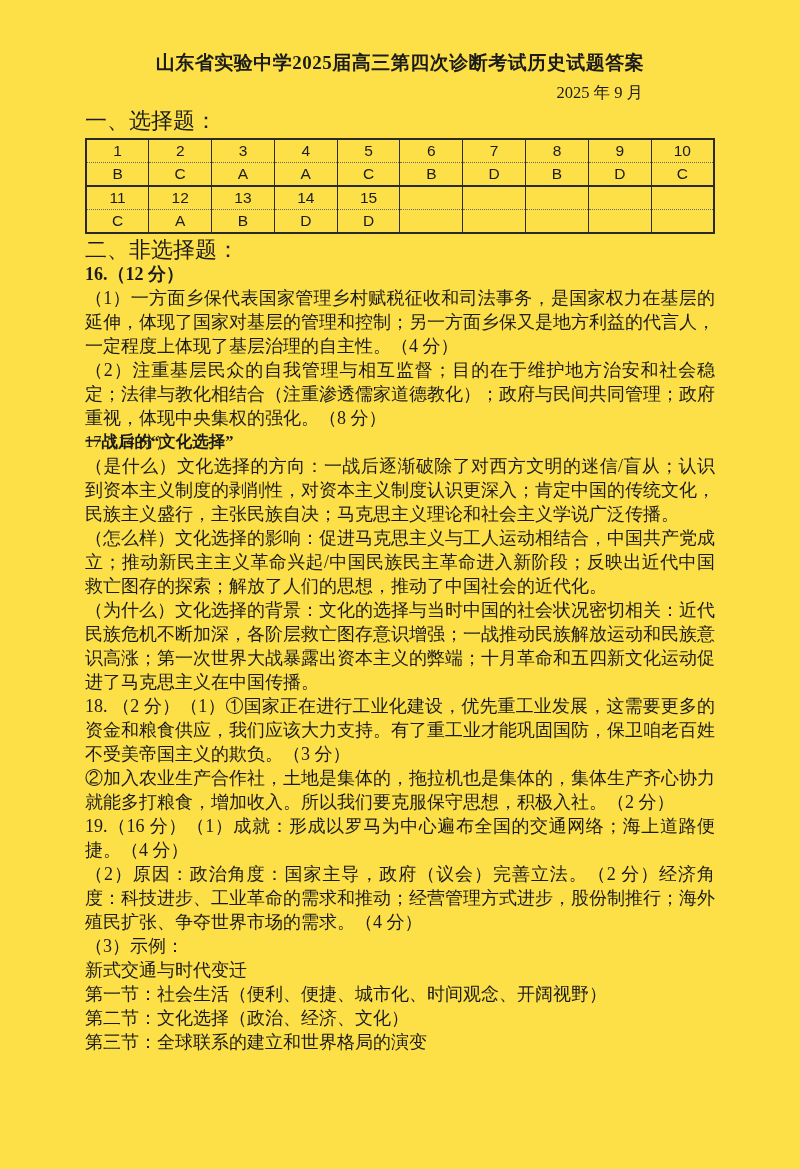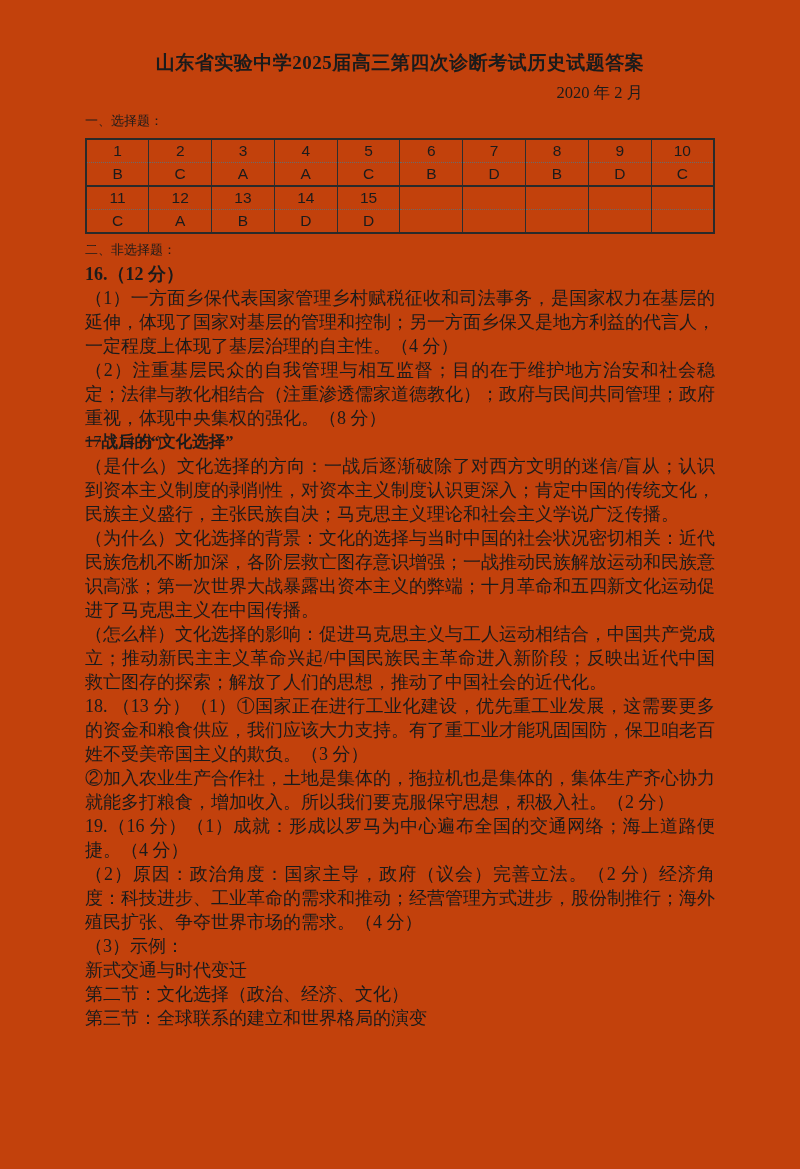--- a/index.html
+++ b/index.html
@@ -7,39 +7,39 @@
   body {
     width: 800px;
     height: 1169px;
     font-family: "Liberation Serif", serif;
     color: #1b1b1b;
     overflow: hidden;
   }
   .page {
     width: 800px;
     height: 1169px;
-    background: #c2410c;
+    background: #fde047;
     padding: 50px 85px 0 85px;
   }
   .doc-title {
     text-align: center;
     font-size: 19px;
     font-weight: bold;
     line-height: 26px;
     letter-spacing: 0.5px;
   }
   .doc-date {
     text-align: right;
     padding-right: 72px;
     font-size: 16.5px;
     line-height: 26px;
     margin-top: 4px;
   }
   .sec-heading {
-    font-size: 13px;
+    font-size: 22px;
     line-height: 24px;
     margin-top: 3px;
   }
   table.answer-grid {
     width: 100%;
     table-layout: fixed;
     border-collapse: collapse;
     margin-top: 5px;
     font-family: "Liberation Sans", sans-serif;
   }
@@ -72,21 +72,21 @@
   .q17-num { position: absolute; left: 0; top: 0; font-weight: normal; }
   .q17-title { text-align: left; font-weight: bold; }
 </style>
 </head>
 <body>
 
 <div class="page">
 
   <div class="doc-title">山东省实验中学2025届高三第四次诊断考试历史试题答案</div>
 
-  <div class="doc-date">2020 年 2 月</div>
+  <div class="doc-date">2025 年 9 月</div>
 
   <div class="sec-heading">一、选择题：</div>
 
   <table class="answer-grid">
     <tbody>
       <tr class="row-num">
         <td>1</td>
         <td>2</td>
         <td>3</td>
         <td>4</td>
@@ -145,35 +145,36 @@
     <p class="para">（2）注重基层民众的自我管理与相互监督；目的在于维护地方治安和社会稳定；法律与教化相结合（注重渗透儒家道德教化）；政府与民间共同管理；政府重视，体现中央集权的强化。（8 分）</p>
 
     <div class="q17-head">
       <span class="q17-num">17（14 分）</span>
       <div class="q17-title">一战后的“文化选择”</div>
     </div>
     <p class="para">
       <span class="b">（是什么）文化选择的方向：</span><span>一战后逐渐破除了对西方文明的迷信/盲从；认识到资本主义制度的剥削性，对资本主义制度认识更深入；肯定中国的传统文化，民族主义盛行，主张民族自决；马克思主义理论和社会主义学说广泛传播。</span>
     </p>
     <p class="para">
-      <span class="b">（为什么）文化选择的背景：</span><span>文化的选择与当时中国的社会状况密切相关：近代民族危机不断加深，各阶层救亡图存意识增强；一战推动民族解放运动和民族意识高涨；第一次世界大战暴露出资本主义的弊端；十月革命和五四新文化运动促进了马克思主义在中国传播。</span>
+      <span class="b">（怎么样）文化选择的影响：</span><span>促进马克思主义与工人运动相结合，中国共产党成立；推动新民主主义革命兴起/中国民族民主革命进入新阶段；反映出近代中国救亡图存的探索；解放了人们的思想，推动了中国社会的近代化。</span>
     </p>
     <p class="para">
-      <span class="b">（怎么样）文化选择的影响：</span><span>促进马克思主义与工人运动相结合，中国共产党成立；推动新民主主义革命兴起/中国民族民主革命进入新阶段；反映出近代中国救亡图存的探索；解放了人们的思想，推动了中国社会的近代化。</span>
+      <span class="b">（为什么）文化选择的背景：</span><span>文化的选择与当时中国的社会状况密切相关：近代民族危机不断加深，各阶层救亡图存意识增强；一战推动民族解放运动和民族意识高涨；第一次世界大战暴露出资本主义的弊端；十月革命和五四新文化运动促进了马克思主义在中国传播。</span>
     </p>
 
     <p class="para">
-      <span class="b">18. （13 分）</span><span>（1）①国家正在进行工业化建设，优先重工业发展，这需要更多的资金和粮食供应，我们应该大力支持。有了重工业才能巩固国防，保卫咱老百姓不受美帝国主义的欺负。（3 分）</span>
+      <span class="b">18. （2 分）</span><span>（1）①国家正在进行工业化建设，优先重工业发展，这需要更多的资金和粮食供应，我们应该大力支持。有了重工业才能巩固国防，保卫咱老百姓不受美帝国主义的欺负。（3 分）</span>
     </p>
     <p class="para">②加入农业生产合作社，土地是集体的，拖拉机也是集体的，集体生产齐心协力就能多打粮食，增加收入。所以我们要克服保守思想，积极入社。（2 分）</p>
 
     <p class="para">
       <span class="b">19.（16 分）</span><span>（1）成就：形成以罗马为中心遍布全国的交通网络；海上道路便捷。（4 分）</span>
     </p>
     <p class="para">（2）原因：政治角度：国家主导，政府（议会）完善立法。（2 分）经济角度：科技进步、工业革命的需求和推动；经营管理方式进步，股份制推行；海外殖民扩张、争夺世界市场的需求。（4 分）</p>
     <p class="para">（3）示例：</p>
 
     <p class="para">新式交通与时代变迁</p>
+    <p class="para">第一节：社会生活（便利、便捷、城市化、时间观念、开阔视野）</p>
     <p class="para">第二节：文化选择（政治、经济、文化）</p>
     <p class="para">第三节：全球联系的建立和世界格局的演变</p>
 
   </div>
 </div>
 
 </body></html>

